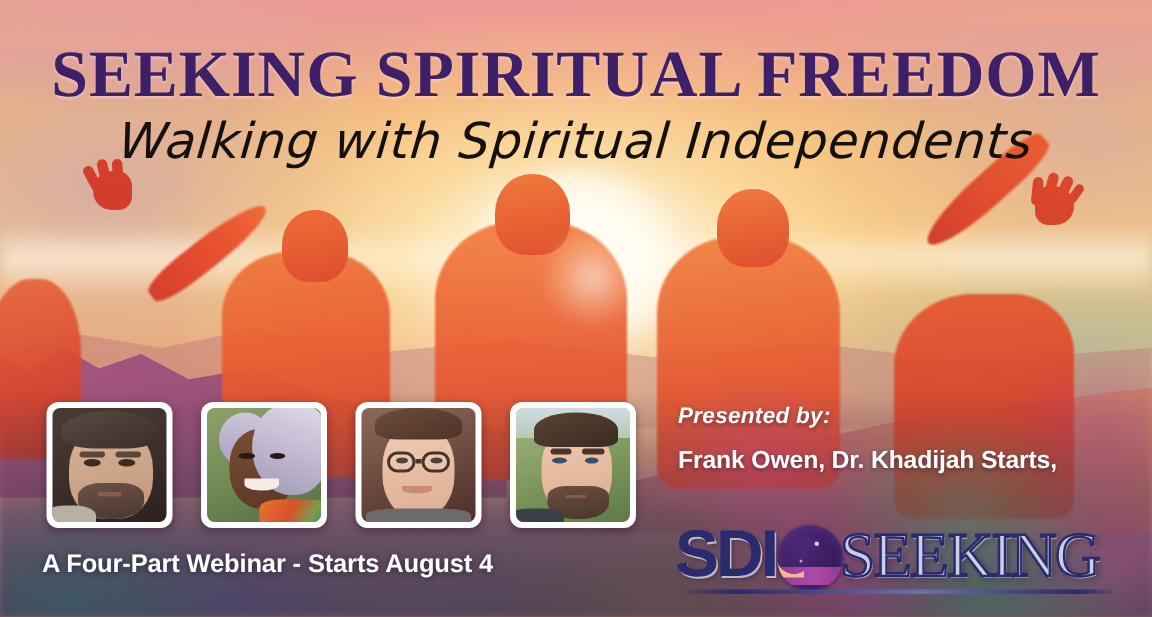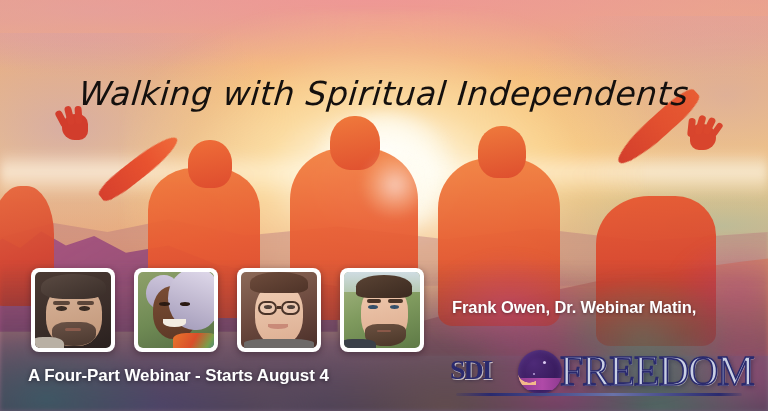--- a/index.html
+++ b/index.html
@@ -291,22 +291,22 @@
   .ph4 .beard{position:absolute;left:28%;top:68%;width:54%;height:30%;border-radius:30% 30% 46% 46%;background:linear-gradient(170deg,#6a5040,#4a3628);}
   .ph4 .mouth{position:absolute;left:44%;top:76%;width:18%;height:3.5%;background:#8a5848;border-radius:3px;}
   .ph4 .shirt{position:absolute;left:-6%;top:88%;width:48%;height:20%;background:#3a4048;border-radius:36% 36% 0 0;}
 
   
   .logo{
     position:absolute;left:450px;top:348px;width:300px;height:52px;
   }
   .logo-sdi{
     position:absolute;left:0;top:0;
-    font-family:Liberation Serif, serif;
-    font-weight:700;font-size:28px;line-height:44px;
+    font-family:Liberation Sans, sans-serif;
+    font-weight:700;font-size:44px;line-height:44px;
     color:#2a2a6e;
     letter-spacing:-2px;
     text-shadow:1px 1px 0 rgba(255,255,255,.65), 2px 2px 3px rgba(20,20,50,.4);
   }
   .logo-emblem{
     position:absolute;left:68px;top:2px;width:44px;height:44px;border-radius:50%;
     background:radial-gradient(circle at 36% 30%, #4e2a78 0%, #3a1d60 55%, #2c1550 100%);
     box-shadow:0 1px 3px rgba(20,10,40,.5), inset 0 0 6px rgba(150,110,200,.35);
     overflow:hidden;
   }
@@ -374,20 +374,21 @@
   <div class="hand-2"></div>
   <div class="g1"></div>
   <div class="g2"></div>
   <div class="g3"></div>
   <div class="g4"></div>
 
   <div class="lens-flare"></div>
   <div class="bokeh"></div>
   <div class="bokeh2"></div>
 
+  <div class="title">SEEKING SPIRITUAL FREEDOM</div>
   <div class="subtitle">Walking with Spiritual Independents</div>
 
   <div class="photo p1">
     <div class="inner ph1">
       <div class="face"></div>
       <div class="hair"></div>
       <div class="brow-l"></div>
       <div class="brow-r"></div>
       <div class="eye-l"></div>
       <div class="eye-r"></div>
@@ -431,31 +432,32 @@
       <div class="brow-l"></div>
       <div class="brow-r"></div>
       <div class="eye-l"></div>
       <div class="eye-r"></div>
       <div class="beard"></div>
       <div class="mouth"></div>
       <div class="shirt"></div>
     </div>
   </div>
 
+  <div class="presented-by">Presented by:</div>
   <div class="presenters">
-    <div>Frank Owen, Dr. Webinar Matin,</div>
+    <div>Frank Owen, Dr. Khadijah Starts,</div>
   </div>
 
   <div class="tagline">A Four-Part Webinar - Starts August 4</div>
 
   <div class="logo">
     <div class="logo-sdi">SDI</div>
     <div class="logo-emblem">
       <div class="emblem-star"></div>
       <div class="emblem-star2"></div>
       <div class="emblem-band"></div>
       <div class="emblem-notch"></div>
     </div>
-    <div class="logo-webinar">FREEDOM</div>
+    <div class="logo-webinar">SEEKING</div>
     <div class="logo-underline"></div>
   </div>
 
 </div>
 
 </body></html>

